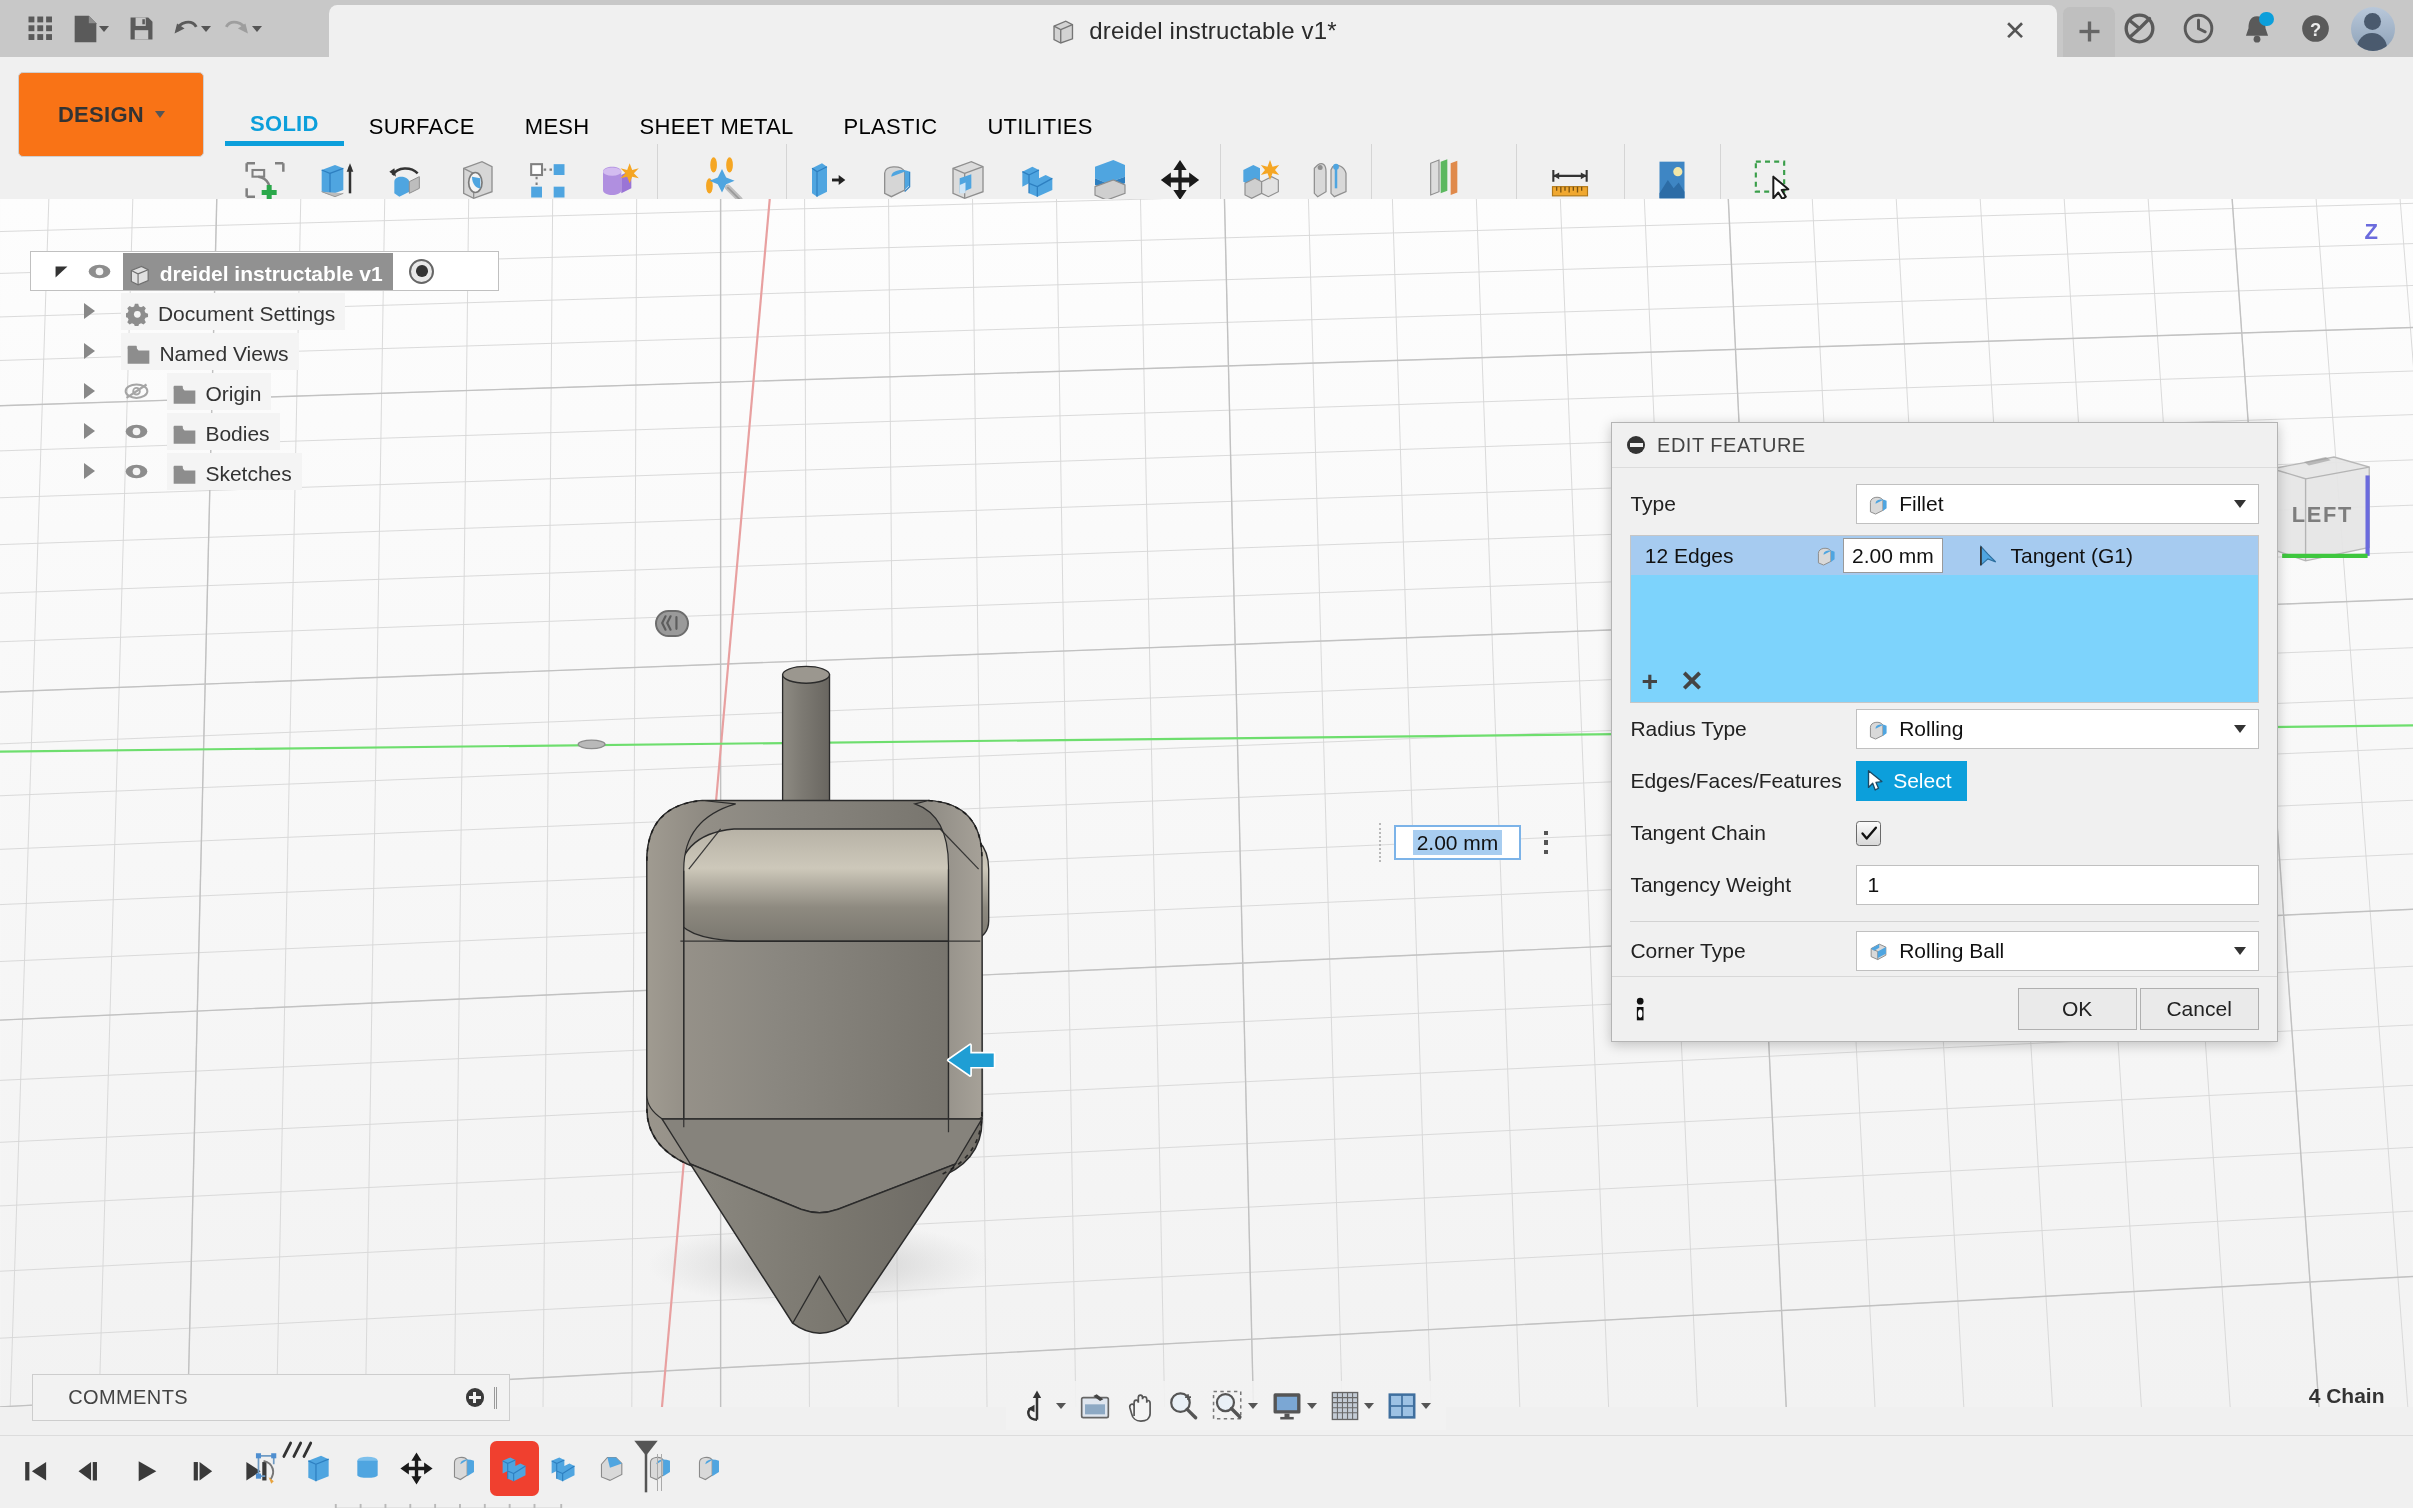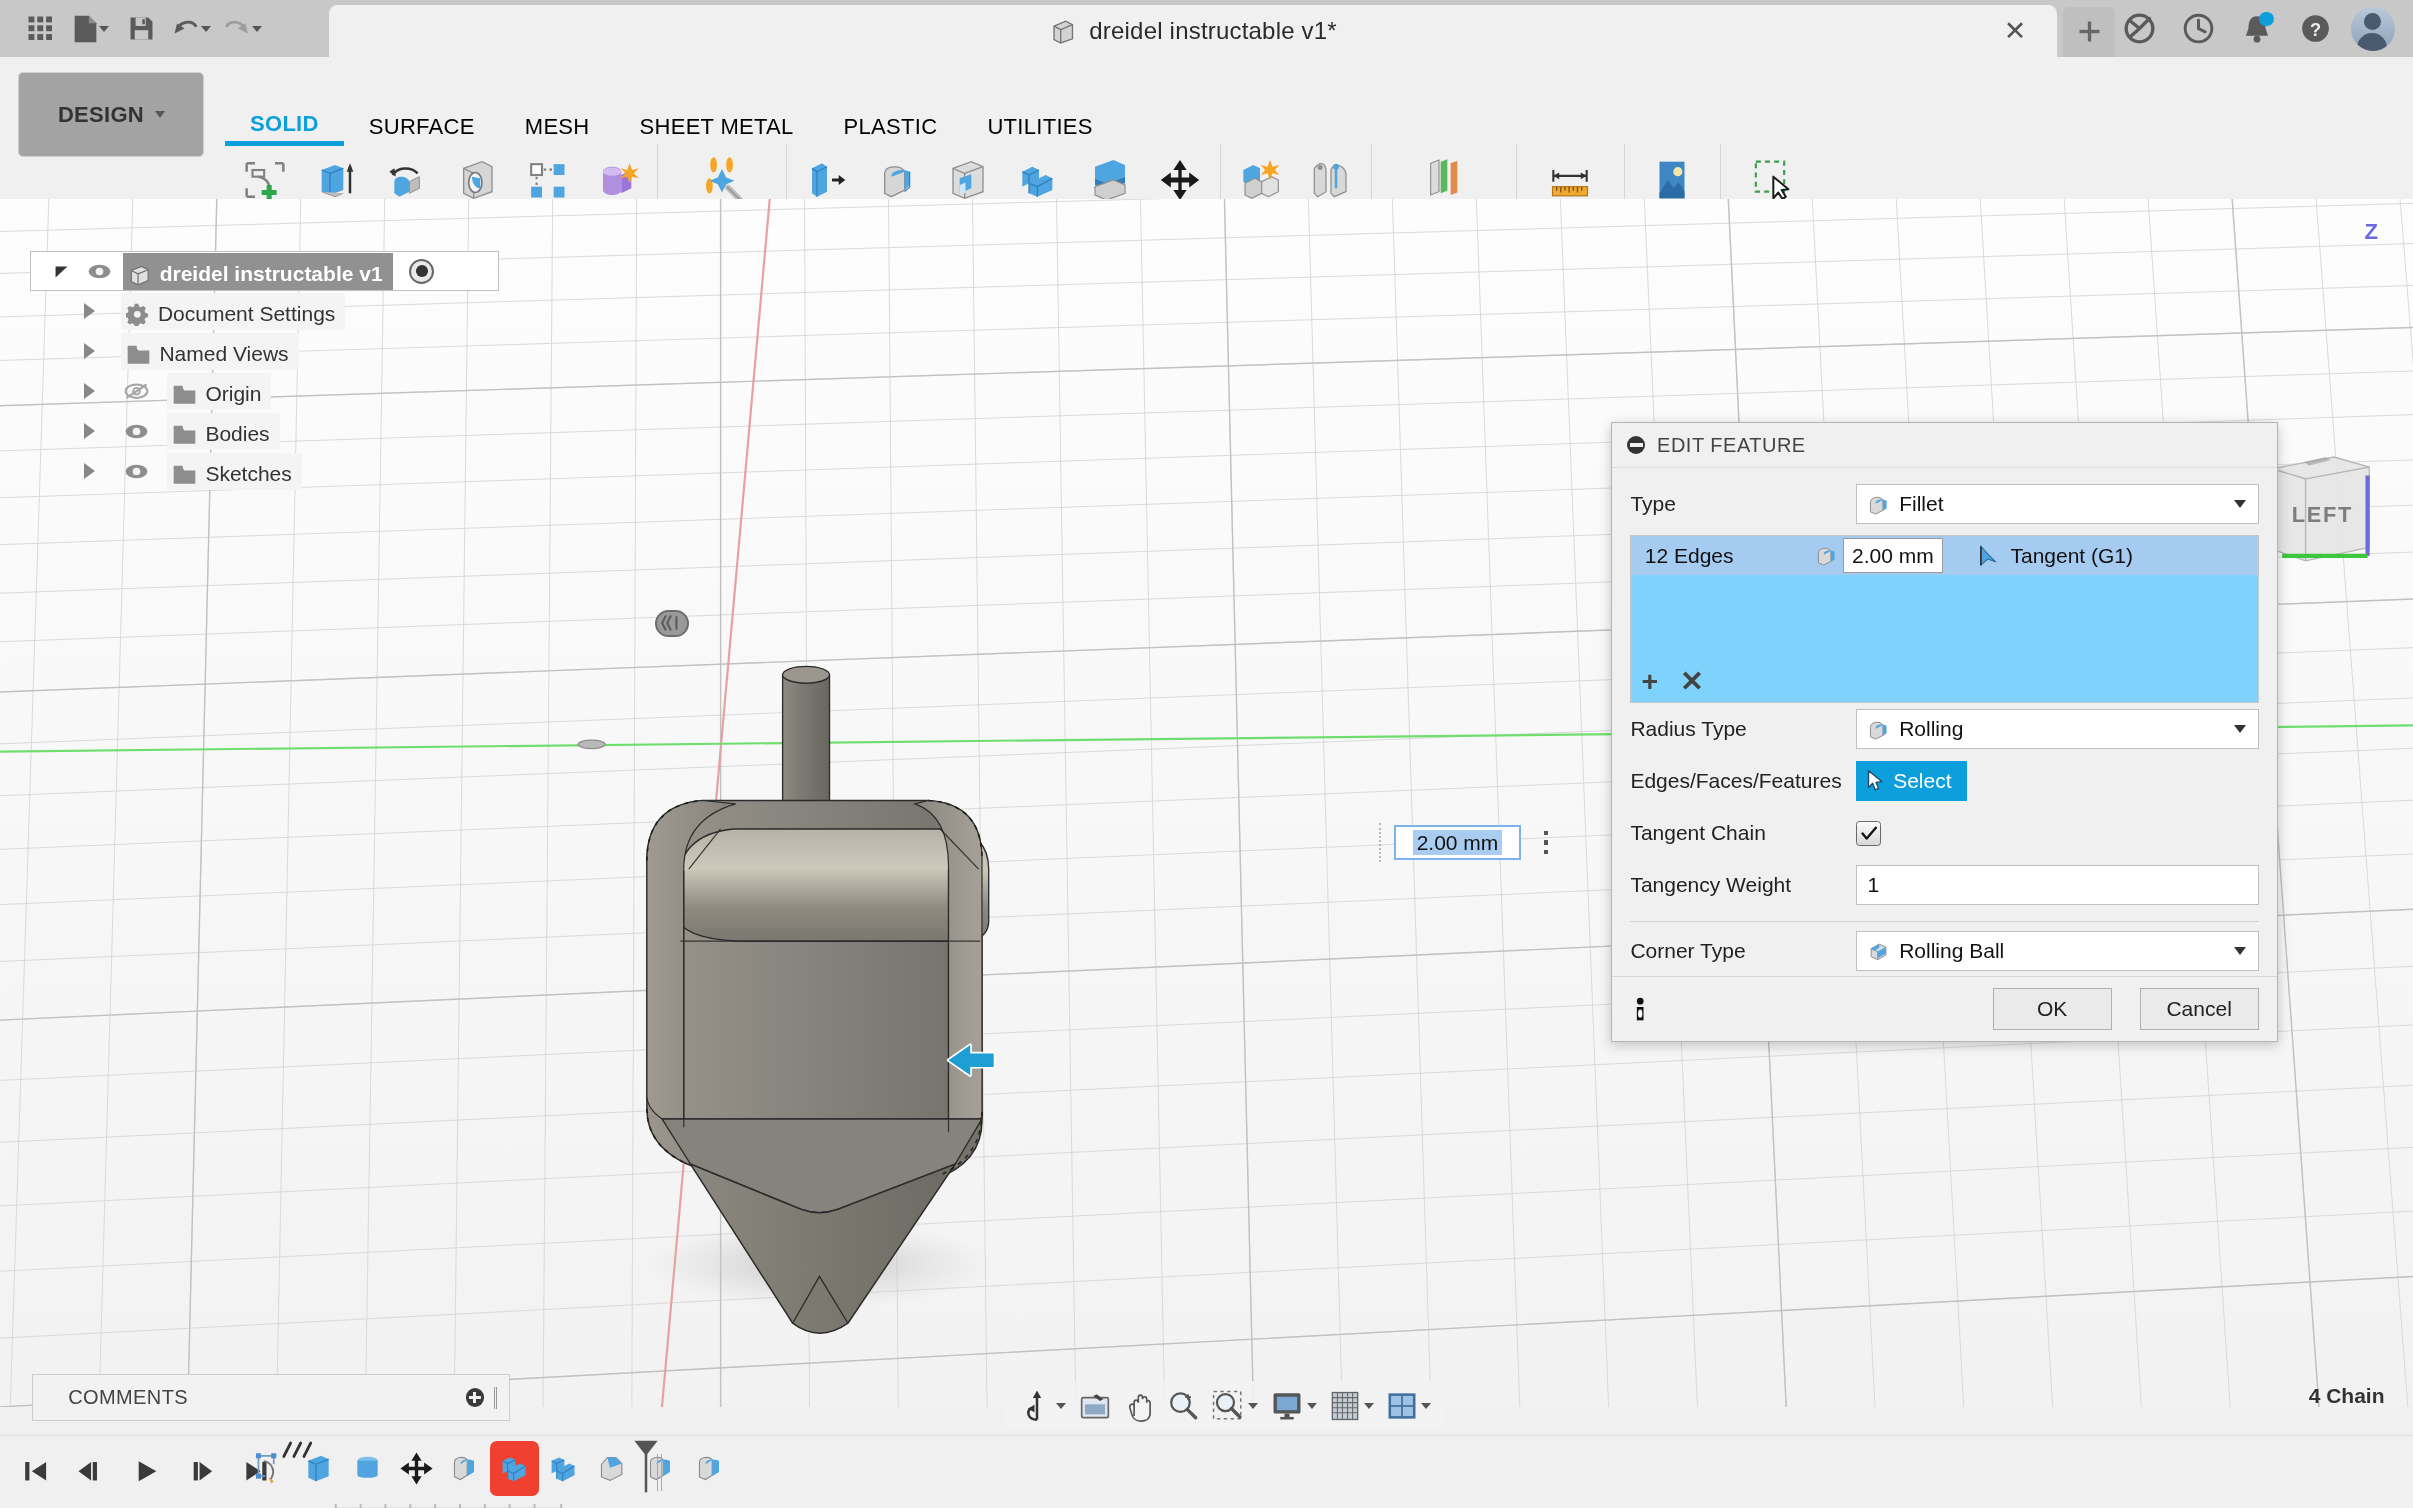--- a/index.html
+++ b/index.html
@@ -49,21 +49,21 @@
     background: linear-gradient(#b9c8da, #8ea2b8);
     overflow: hidden; position: relative;
   }
   .avatar::before { content: ""; position: absolute; left: 13.4px; top: 6.7px; width: 17px; height: 17px; border-radius: 50%; background: #4a5a6e; }
   .avatar::after { content: ""; position: absolute; left: 6.7px; top: 26px; width: 30px; height: 23.5px; border-radius: 15px 15px 0 0; background: #4a5a6e; }
 
   
   .ribbon { position: absolute; left: 0; top: 57px; width: 2413px; height: 142px; background: #f0f0f0; }
   .design-btn {
     position: absolute; left: 18.4px; top: 15px; width: 186px; height: 85px;
-    border: 0.8px solid #cfcfcf; border-radius: 5px; background: #a3a3a3;
+    border: 0.8px solid #cfcfcf; border-radius: 5px; background: #f97316;
     display: flex; align-items: center; justify-content: center; gap: 10px;
   }
   .design-label { font-size: 22px; font-weight: bold; color: #333; letter-spacing: 0.3px; }
 
   .rtabs { position: absolute; left: 225px; top: 50px; display: flex; align-items: flex-end; gap: 0; justify-content: center; }
   .rtab {
     font-size: 22px; color: #000000; padding: 0 25px; height: 39px;
     display: flex; align-items: center; letter-spacing: 0.3px;
   }
   .rtab.active { color: #0c9fdb; font-weight: bold; border-bottom: 5px solid #0c9fdb; }
@@ -174,21 +174,21 @@
   .chkbox {
     width: 25px; height: 25px; border: 1.7px solid #6a6a6a; border-radius: 3.4px;
     background: linear-gradient(#fbfbfb,#d8d8d8); display: flex; align-items: center; justify-content: center;
   }
   .dlg-sep { border-top: 0.8px solid #d2d2d2; margin: 10px 0 3.4px 0; }
   .dlg-foot {
     position: absolute; left: 0; right: 0; bottom: 0; height: 65px;
     border-top: 0.8px solid #d8d8d8; display: flex; align-items: center; padding: 0 18.4px;
   }
   .info-i { width: 20px; height: 27px; display: flex; align-items: center; justify-content: center; }
-  .foot-btns { margin-left: auto; display: flex; gap: 28px; }
+  .foot-btns { margin-left: auto; display: flex; gap: 3px; }
   .dbtn {
     min-width: 119px; height: 42px; border: 0.8px solid #b0b0b0; background: #eaeaea;
     display: flex; align-items: center; justify-content: center; font-size: 21px; color: #222;
   }
 
   
   .navbar {
     position: absolute; left: 1006px; top: 1381px; height: 49px;
     background: rgba(242,242,242,.86); display: flex; align-items: center; padding: 0 10px; gap: 1.7px;
   }

